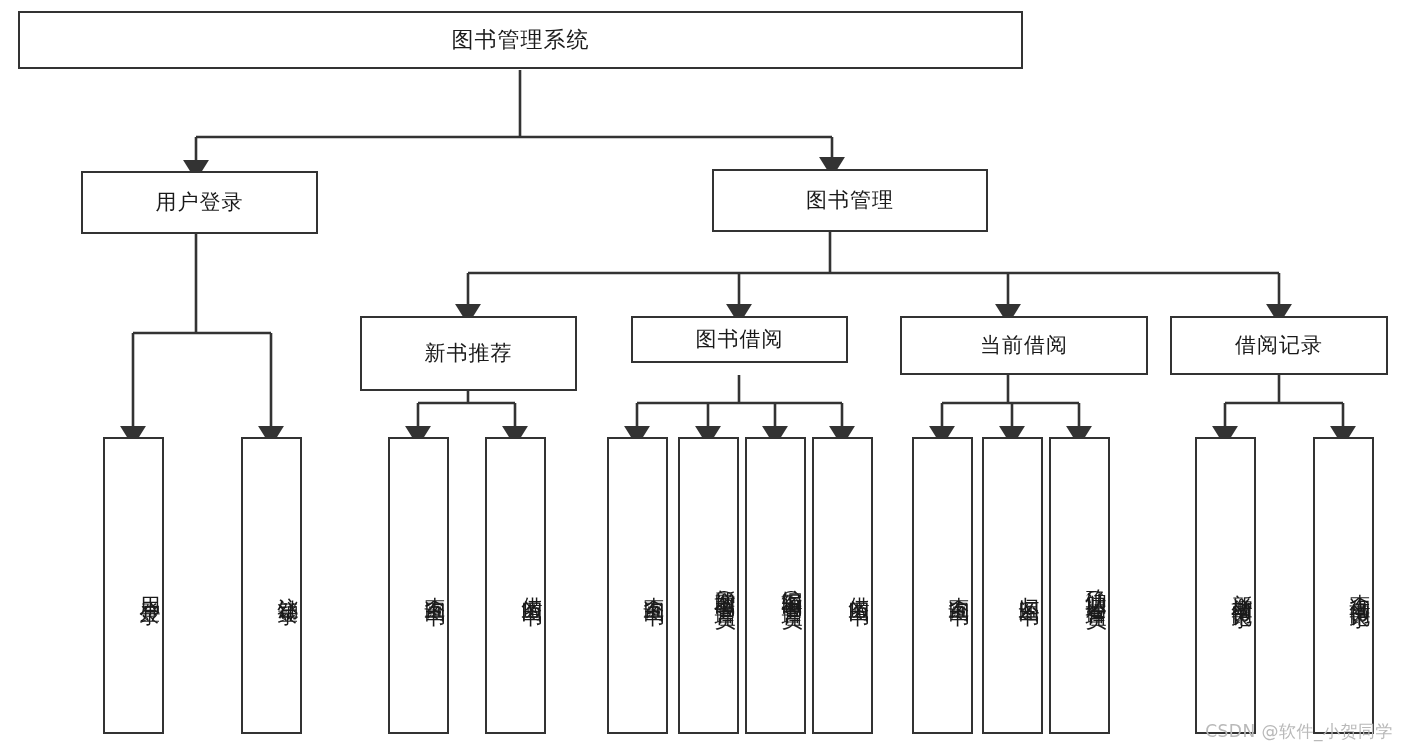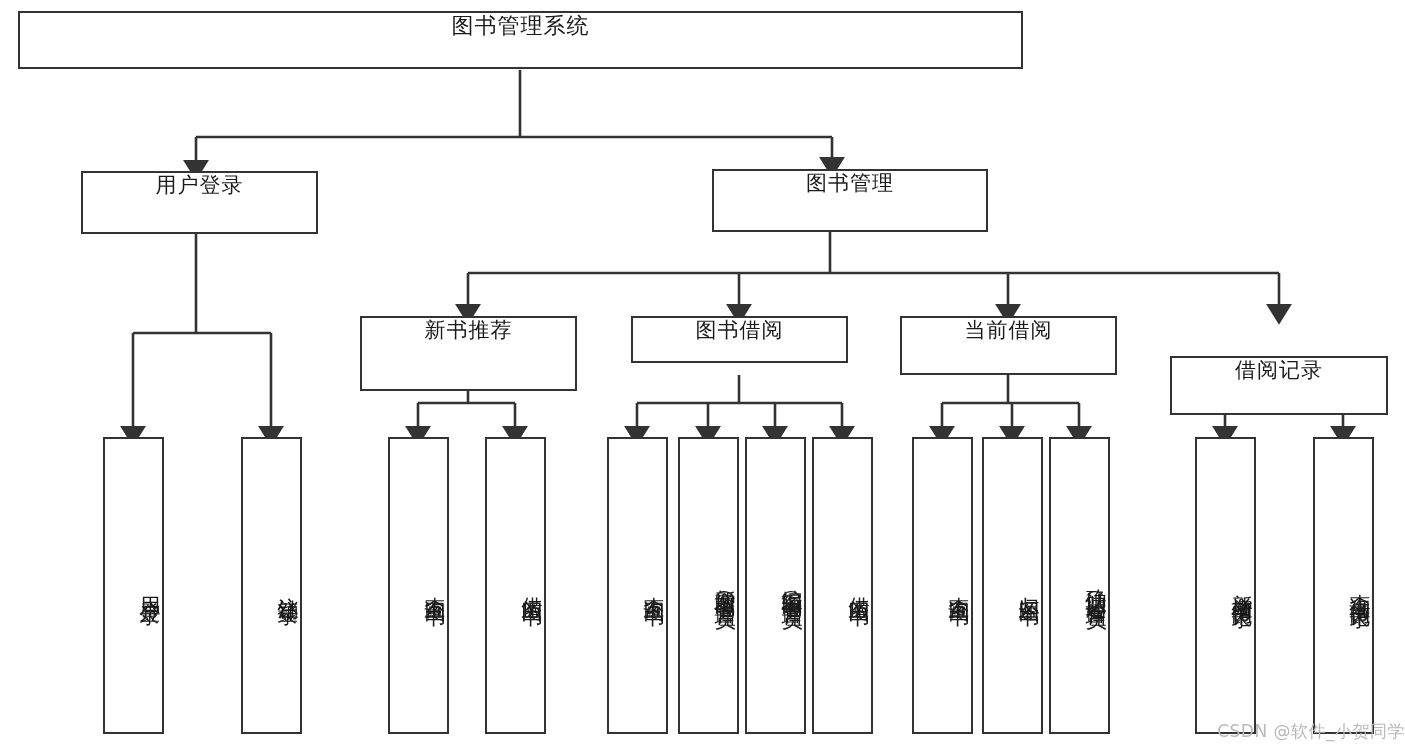--- a/index.html
+++ b/index.html
@@ -14,20 +14,21 @@
     background:#ffffff;
     overflow:hidden;
   }
   #wires{position:absolute;left:0;top:0;width:1405px;height:747px;}
   .node{
     position:absolute;
     box-sizing:border-box;
     border:2px solid #333333;
     background:#ffffff;
     display:flex;
+    align-items:center;
     justify-content:center;
     text-align:center;
     line-height:1.18;
   }
   .node.h{          
     font-size:21px;
     letter-spacing:1px;
   }
   .node.root{font-size:22px;}
   .node.v{          
@@ -40,21 +41,21 @@
     justify-content:center;
   }
   .node.v .vtxt{
     writing-mode:vertical-rl;
     text-orientation:upright;
     white-space:normal;
     display:block;
   }
   .watermark{
     position:absolute;
-    right:0;
+    right:12px;
     bottom:4px;
     font-size:17px;
     color:#b9b9b9;
     letter-spacing:.5px;
     white-space:nowrap;
     font-family:"DejaVu Sans","Liberation Sans",sans-serif;
   }
 </style>
 </head>
 <body>
@@ -121,24 +122,24 @@
   <div class="node h" style="left:712px;top:169px;width:276px;height:63px;">
     <span>图书管理</span>
   </div>
 
   <div class="node h" style="left:360px;top:316px;width:217px;height:75px;">
     <span>新书推荐</span>
   </div>
   <div class="node h" style="left:631px;top:316px;width:217px;height:47px;">
     <span>图书借阅</span>
   </div>
-  <div class="node h" style="left:900px;top:316px;width:217px;height:59px;">
+  <div class="node h" style="left:900px;top:316px;width:248px;height:59px;">
     <span>当前借阅</span>
   </div>
-  <div class="node h" style="left:1170px;top:316px;width:218px;height:59px;margin-top:40px;">
+  <div class="node h" style="left:1170px;top:316px;width:218px;height:59px;">
     <span>借阅记录</span>
   </div>
 
   <div class="node v" style="left:103px;top:437px;width:61px;height:297px;">
     <span class="vtxt">用户登录</span>
   </div>
   <div class="node v" style="left:241px;top:437px;width:61px;height:297px;">
     <span class="vtxt">注销登录</span>
   </div>
 

